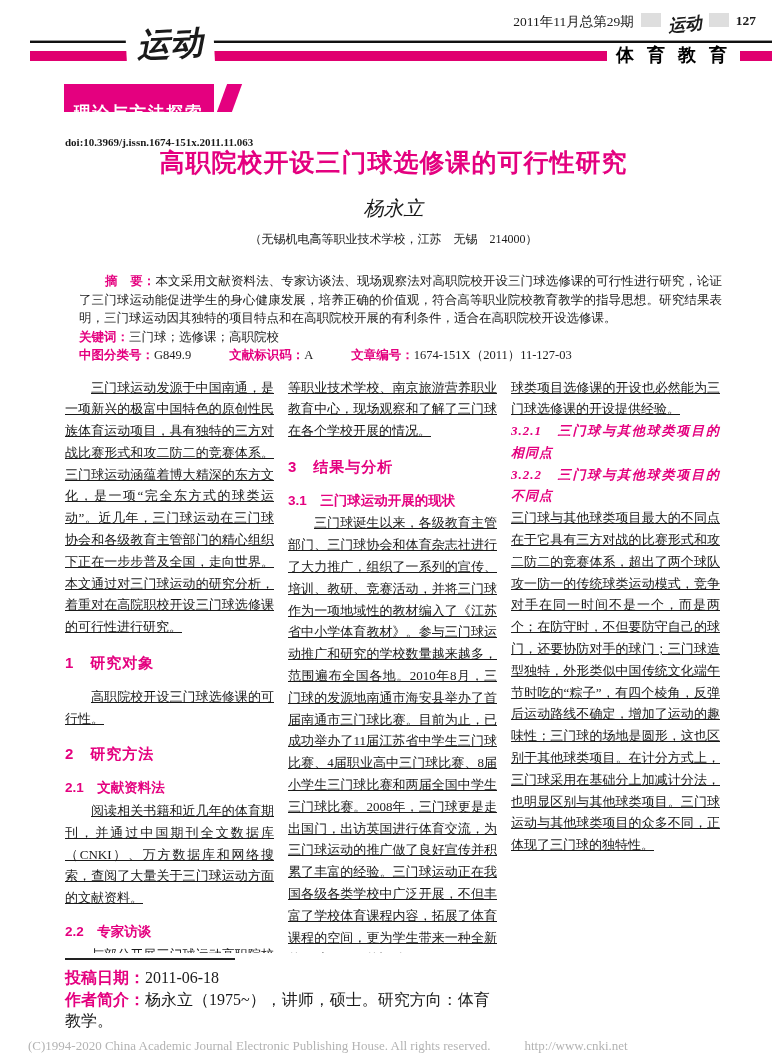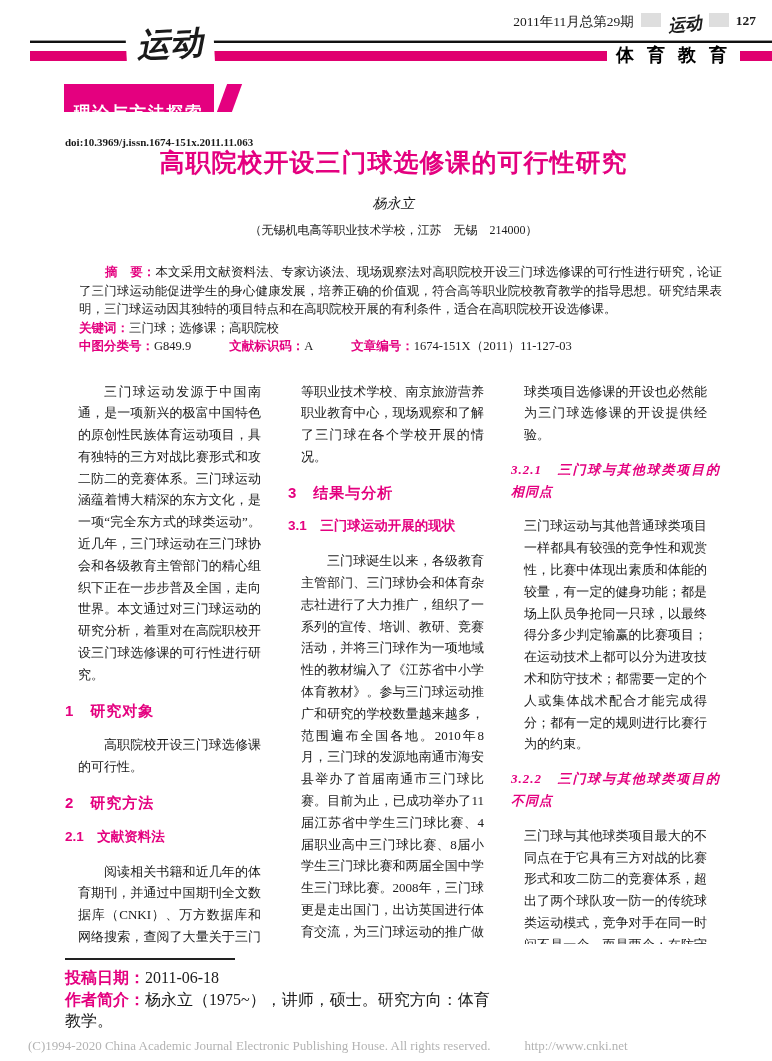--- a/index.html
+++ b/index.html
@@ -32,34 +32,34 @@
   .column-label { position:absolute; top:84px; left:64px; display:flex; align-items:stretch; height:28px; }
   .label-box { background:var(--mag); color:#fff; font-family:"Liberation Sans", sans-serif;
     font-weight:bold; font-size:16.5px; letter-spacing:2px; padding:18px 10px 0 10px; }
   .label-stripe { width:15px; background:var(--mag); margin-left:8px; transform:skewX(-20deg); }
   .doi { position:absolute; top:136px; left:65px; font-size:11px; font-weight:bold; }
 
   
   .main { position:absolute; top:140px; left:65px; width:657px; }
   .title { text-align:center; font-family:"Liberation Sans", sans-serif; font-weight:bold;
     font-size:25px; color:var(--mag); letter-spacing:1px; margin:6px 0 0; }
-  .author { text-align:center; font-size:14px; font-style:italic; margin-top:16px; }
+  .author { text-align:center; font-size:20px; font-style:italic; margin-top:16px; }
   .affil { text-align:center; font-size:12px; margin-top:9px; }
 
   
   .abstract { margin:24px 0 0 14px; font-size:12.5px; line-height:18.5px; text-align:justify; }
   .lbl { color:var(--mag); font-weight:bold; font-family:"Liberation Sans", sans-serif; }
   .abs-p { margin:0; text-indent:26px; }
   .kw-line, .clc-line { margin:0; }
   .clc-seg { margin-right:38px; }
 
   
   .columns { display:flex; gap:14px; margin-top:12px; height:576px; overflow:hidden; }
   .col { width:209px; font-size:13px; line-height:21.8px; text-align:justify; }
-  .body-p { margin:13px; text-indent:2em; }
+  .body-p { margin:0; text-indent:2em;text-decoration:underline; }
   .body-p.flush { text-indent:0; }
   .bh1 { font-family:"Liberation Sans", sans-serif; font-weight:bold; color:var(--mag);
     font-size:15px; margin:14px 0 12px; letter-spacing:1px; }
   .bh2 { font-family:"Liberation Sans", sans-serif; font-weight:bold; color:var(--mag);
     font-size:13.5px; margin:12px 0 1px; }
   .bh3 { color:var(--mag); font-style:italic; font-weight:bold; font-size:13px; margin:0; letter-spacing:1px; }
 
   
   .footnote { position:absolute; left:65px; top:958px; width:440px; font-size:16px; line-height:21.5px; }
   .footnote-rule { width:170px; height:2px; background:#222; margin-bottom:7px; }
@@ -119,21 +119,20 @@
         </div>
       <div class="col" id="col2">
           <p class="body-p flush">等职业技术学校、南京旅游营养职业教育中心，现场观察和了解了三门球在各个学校开展的情况。</p>
           <div class="bh1">3　结果与分析</div>
           <div class="bh2">3.1　三门球运动开展的现状</div>
           <p class="body-p">三门球诞生以来，各级教育主管部门、三门球协会和体育杂志社进行了大力推广，组织了一系列的宣传、培训、教研、竞赛活动，并将三门球作为一项地域性的教材编入了《江苏省中小学体育教材》。参与三门球运动推广和研究的学校数量越来越多，范围遍布全国各地。2010年8月，三门球的发源地南通市海安县举办了首届南通市三门球比赛。目前为止，已成功举办了11届江苏省中学生三门球比赛、4届职业高中三门球比赛、8届小学生三门球比赛和两届全国中学生三门球比赛。2008年，三门球更是走出国门，出访英国进行体育交流，为三门球运动的推广做了良好宣传并积累了丰富的经验。三门球运动正在我国各级各类学校中广泛开展，不但丰富了学校体育课程内容，拓展了体育课程的空间，更为学生带来一种全新的、独一无二的运动项目。</p>
         </div>
       <div class="col" id="col3">
           <p class="body-p flush">球类项目选修课的开设也必然能为三门球选修课的开设提供经验。</p>
           <div class="bh3">3.2.1　三门球与其他球类项目的相同点</div>
-          <p class="body-p flush">三门球运动与其他普通球类项目一样都具有较强的竞争性和观赏性，比赛中体现出素质和体能的较量，有一定的健身功能；都是场上队员争抢同一只球，以最终得分多少判定输赢的比赛项目；在运动技术上都可以分为进攻技术和防守技术；都需要一定的个人或集体战术配合才能完成得分；都有一定的规则进行比赛行为的约束。</p>
           <div class="bh3">3.2.2　三门球与其他球类项目的不同点</div>
           <p class="body-p flush">三门球与其他球类项目最大的不同点在于它具有三方对战的比赛形式和攻二防二的竞赛体系，超出了两个球队攻一防一的传统球类运动模式，竞争对手在同一时间不是一个，而是两个；在防守时，不但要防守自己的球门，还要协防对手的球门；三门球造型独特，外形类似中国传统文化端午节时吃的“粽子”，有四个棱角，反弹后运动路线不确定，增加了运动的趣味性；三门球的场地是圆形，这也区别于其他球类项目。在计分方式上，三门球采用在基础分上加减计分法，也明显区别与其他球类项目。三门球运动与其他球类项目的众多不同，正体现了三门球的独特性。</p>
         </div>
     </div>
   </div>
 
   <div class="footnote">
     <div class="footnote-rule"></div>
     <p class="fn-line"><span class="fn-lbl lbl">投稿日期：</span><span>2011-06-18</span></p>
     <p class="fn-line"><span class="fn-lbl lbl">作者简介：</span><span>杨永立（1975~），讲师，硕士。研究方向：体育教学。</span></p>

